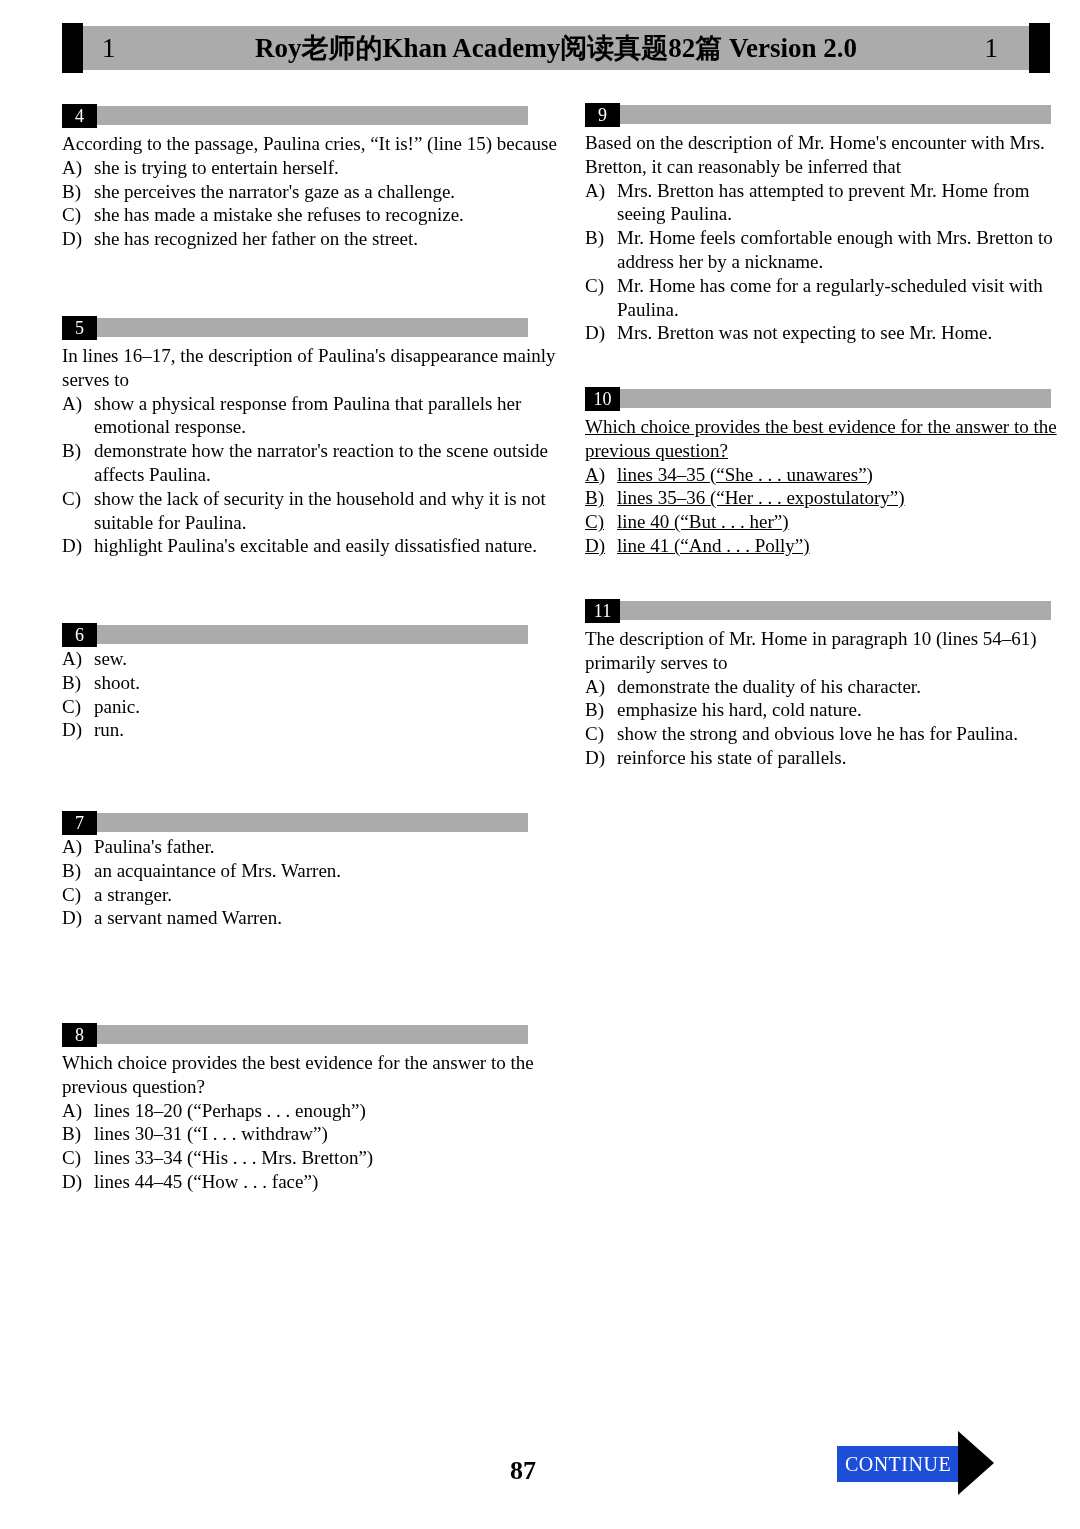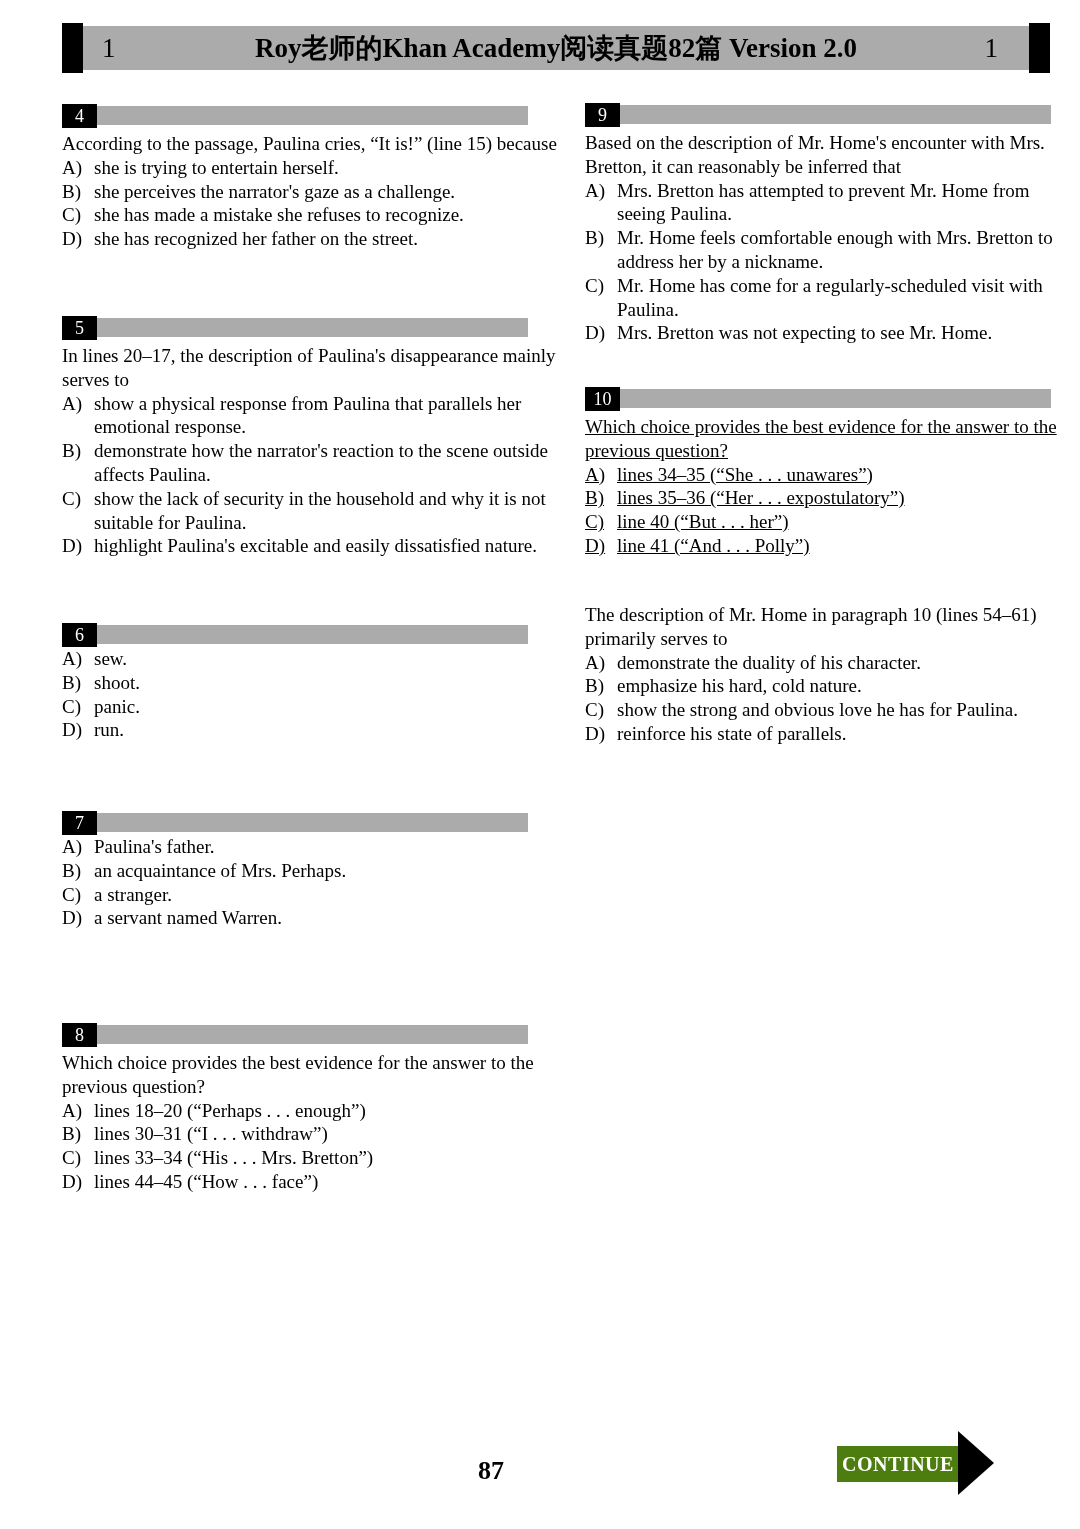--- a/index.html
+++ b/index.html
@@ -86,42 +86,42 @@
   }
   .letter { flex: 0 0 32px; }
   .text   { flex: 1; }
 
   
   .page-number {
     position: absolute;
     left: 478px;
     top: 1456px;
     width: 90px;
-    text-align: left;
+    text-align: center;
     font-size: 26px;
     font-weight: bold;
   }
   .continue {
     position: absolute;
     left: 837px;
     top: 1431px;
     width: 158px;
     height: 64px;
   }
   .cont-rect {
     position: absolute;
     left: 0;
     top: 15px;
     width: 122px;
     height: 36px;
-    background: #4d7c0f;
+    background: #1d4ed8;
     color: #ffffff;
     text-align: center;
     line-height: 36px;
-    font-weight: bold;
+    font-weight: normal;
     font-size: 20px;
     letter-spacing: 0.5px;
   }
   .cont-head {
     position: absolute;
     left: 121px;
     top: 0;
     width: 0;
     height: 0;
     border-top: 32px solid transparent;
@@ -164,21 +164,21 @@
       <span class="letter">D)</span>
       <span class="text">she has recognized her father on the street.</span>
     </div>
   </section>
 
   <section class="question" style="left:62px; top:316px;">
     <div class="qbar">
       <span class="qnum">5</span>
       <span class="qtrack"></span>
     </div>
-    <p class="stem">In lines 20–17, the description of Paulina's disappearance mainly serves to</p>
+    <p class="stem">In lines 16–17, the description of Paulina's disappearance mainly serves to</p>
     <div class="opt">
       <span class="letter">A)</span>
       <span class="text">show a physical response from Paulina that parallels her emotional response.</span>
     </div>
     <div class="opt">
       <span class="letter">B)</span>
       <span class="text">demonstrate how the narrator's reaction to the scene outside affects Paulina.</span>
     </div>
     <div class="opt">
       <span class="letter">C)</span>
@@ -217,21 +217,21 @@
     <div class="qbar">
       <span class="qnum">7</span>
       <span class="qtrack"></span>
     </div>
     <div class="opt">
       <span class="letter">A)</span>
       <span class="text">Paulina's father.</span>
     </div>
     <div class="opt">
       <span class="letter">B)</span>
-      <span class="text">an acquaintance of Mrs. Perhaps.</span>
+      <span class="text">an acquaintance of Mrs. Warren.</span>
     </div>
     <div class="opt">
       <span class="letter">C)</span>
       <span class="text">a stranger.</span>
     </div>
     <div class="opt">
       <span class="letter">D)</span>
       <span class="text">a servant named Warren.</span>
     </div>
   </section>
@@ -302,20 +302,24 @@
       <span class="letter">C)</span>
       <span class="text">line 40 (“But . . . her”)</span>
     </div>
     <div class="opt">
       <span class="letter">D)</span>
       <span class="text">line 41 (“And . . . Polly”)</span>
     </div>
   </section>
 
   <section class="question right-col" style="left:585px; top:599px;">
+    <div class="qbar">
+      <span class="qnum">11</span>
+      <span class="qtrack"></span>
+    </div>
     <p class="stem">The description of Mr. Home in paragraph 10 (lines 54–61) primarily serves to</p>
     <div class="opt">
       <span class="letter">A)</span>
       <span class="text">demonstrate the duality of his character.</span>
     </div>
     <div class="opt">
       <span class="letter">B)</span>
       <span class="text">emphasize his hard, cold nature.</span>
     </div>
     <div class="opt">

